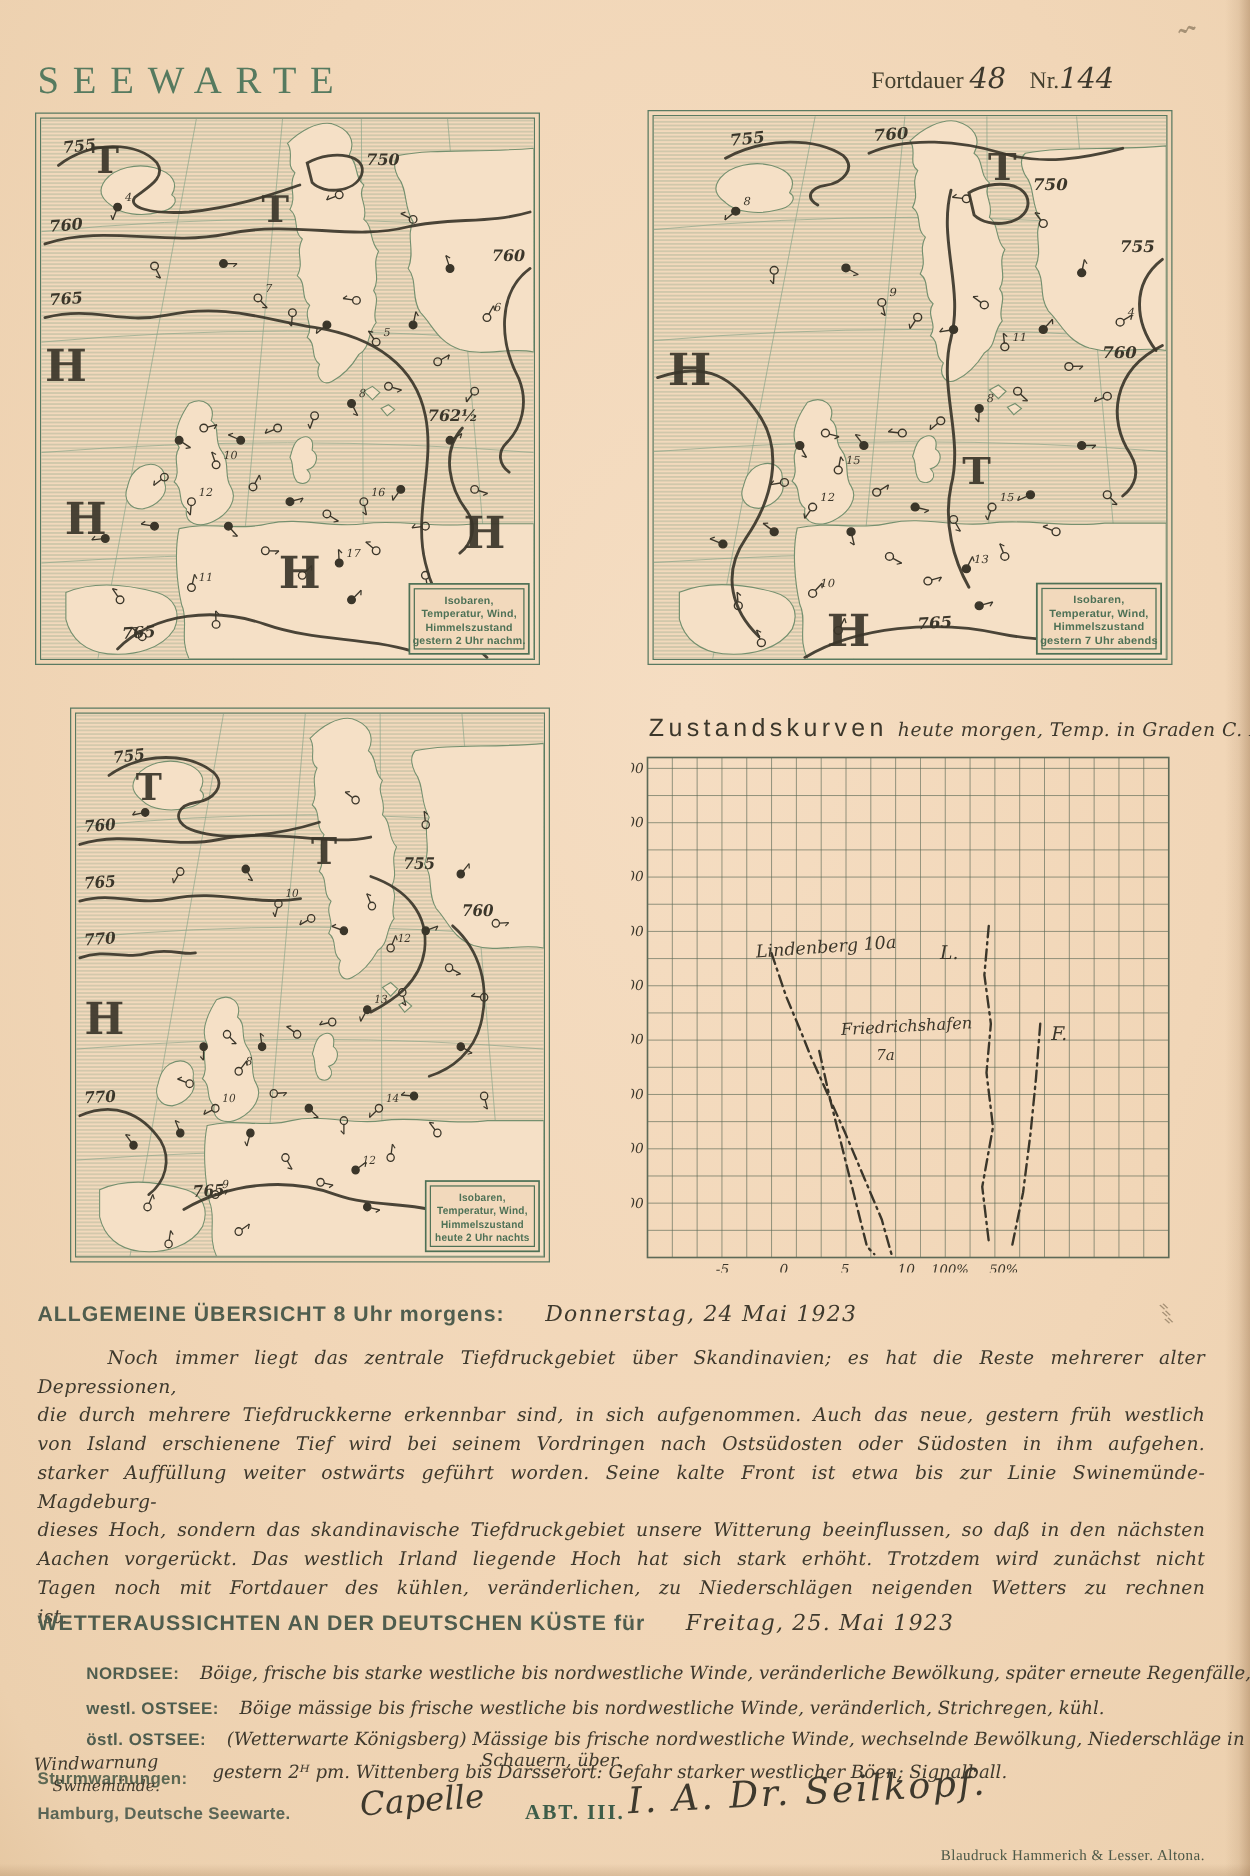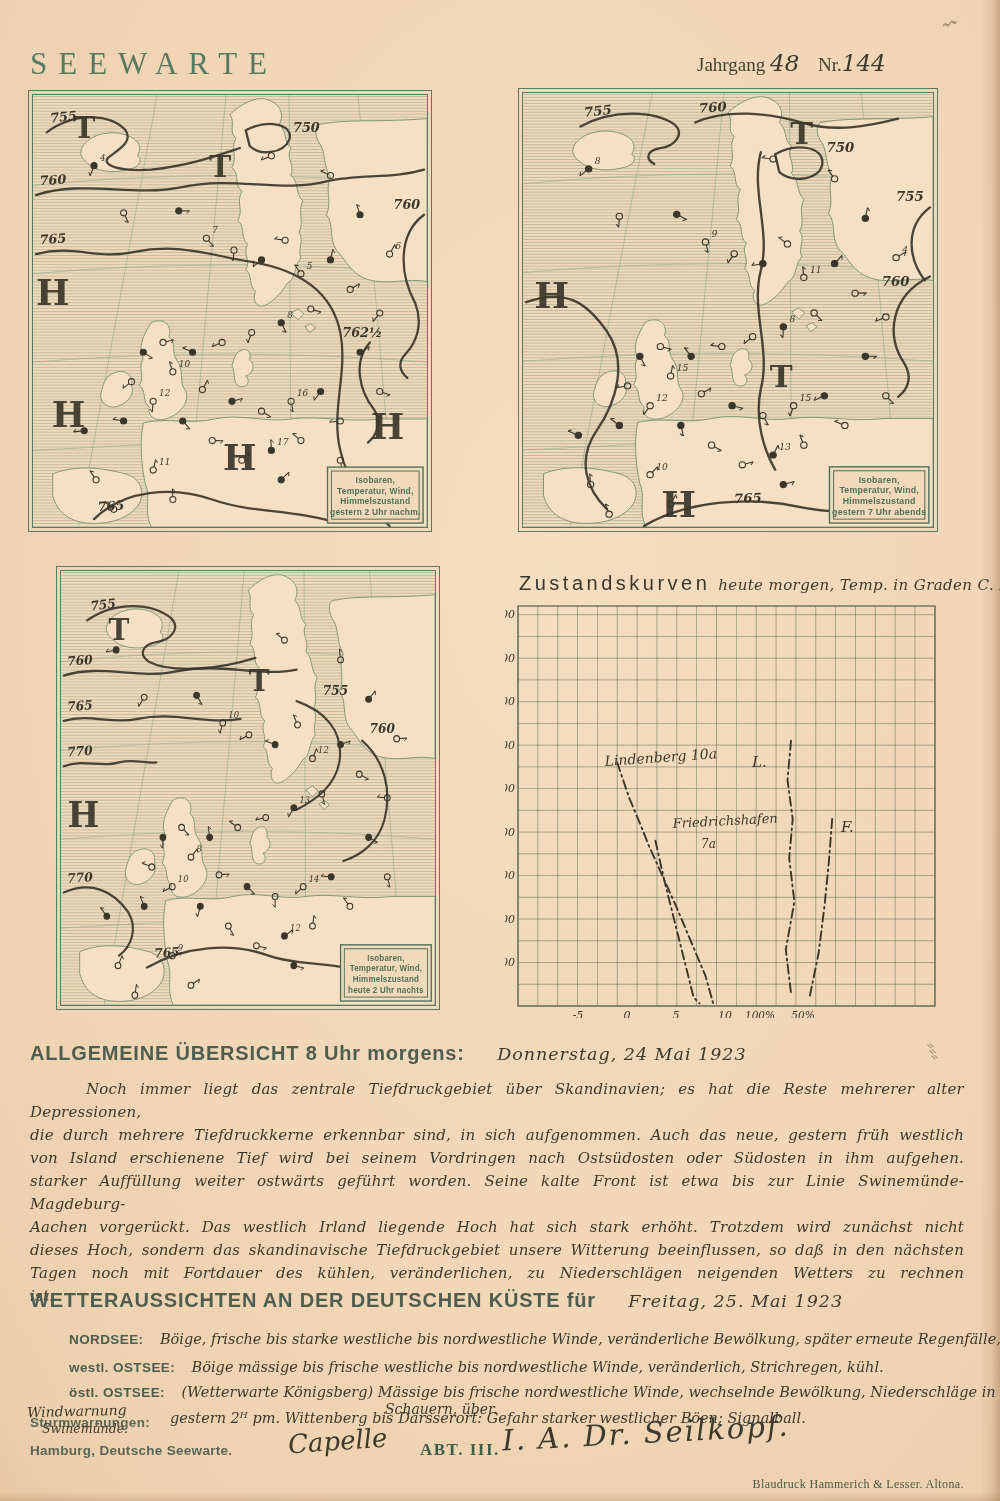--- a/index.html
+++ b/index.html
@@ -26,21 +26,21 @@
   #map1{left:28px;top:90px;width:404px;height:442px;}
   #map2{left:518px;top:88px;width:420px;height:444px;}
   #map3{left:56px;top:566px;width:384px;height:444px;}
 
   .chart{position:absolute;left:505px;top:570px;width:458px;height:462px;}
   .chart-title{position:absolute;left:14px;top:2px;white-space:nowrap;color:#3c372b;}
   .ct-main{font-size:20px;letter-spacing:3.5px;font-family:"Liberation Sans",sans-serif;}
   .ct-sub{font-size:15px;margin-left:8px;letter-spacing:.4px;font-family:"DejaVu Serif",serif;}
   .chart svg{position:absolute;left:0;top:0;width:458px;height:448px;}
 
-  .sec-heading{font-family:"Liberation Sans",sans-serif;font-weight:600;font-size:20px;
+  .sec-heading{font-family:"Liberation Sans",sans-serif;font-weight:600;font-size:17px;
     letter-spacing:.8px;color:#4f5d4e;white-space:nowrap;}
   .hand-date{font-size:17.5px;margin-left:28px;letter-spacing:1px;}
 
   .overview{position:absolute;left:30px;top:1042px;width:934px;}
   .ov-lines{margin-top:13px;}
   .ov-line{font-family:"DejaVu Serif",serif;font-style:italic;color:#3e392d;font-size:15px;
     line-height:23px;text-align:justify;text-align-last:justify;word-spacing:2px;letter-spacing:.2px;}
   .ov-line.first{text-indent:56px;}
   .ov-line.last{text-align-last:left;}
 
@@ -68,21 +68,21 @@
 <body>
 
 <div class="page">
   <div class="edge-right"></div>
   <div class="edge-bottom"></div>
   <div class="smudge" style="left:925px;top:1040px;font-size:18px;transform:rotate(70deg);">⸗⸗⸗</div>
   <div class="smudge" style="left:942px;top:12px;font-size:14px;transform:rotate(-20deg);">〰</div>
 
   <div class="masthead">SEEWARTE</div>
   <div class="issue">
-    <span>Jahrgang</span>
+    <span>Fortdauer</span>
     <span class="hand-num">48</span>
     <span style="margin-left:14px;">Nr.</span><span class="hand-num">144</span>
   </div>
 
   <div class="map" id="map1">
       <div class="map-inner">
         <svg viewBox="0 0 400 440" preserveAspectRatio="none">
           <defs>
             <pattern id="hatch0" width="5" height="3" patternUnits="userSpaceOnUse">
               <path d="M0,1.5 H5" stroke="#98aa8e" stroke-width="0.65"></path>
@@ -1032,22 +1032,22 @@
   </div>
 
   <div class="overview">
     <span class="sec-heading">ALLGEMEINE ÜBERSICHT 8 Uhr morgens:</span>
     <span class="hand hand-date">Donnerstag, 24 Mai 1923</span>
     <div class="ov-lines" id="overview-lines">
         <div class="ov-line first">Noch immer liegt das zentrale Tiefdruckgebiet über Skandinavien; es hat die Reste mehrerer alter Depressionen,</div>
         <div class="ov-line">die durch mehrere Tiefdruckkerne erkennbar sind, in sich aufgenommen. Auch das neue, gestern früh westlich</div>
         <div class="ov-line">von Island erschienene Tief wird bei seinem Vordringen nach Ostsüdosten oder Südosten in ihm aufgehen.</div>
         <div class="ov-line">starker Auffüllung weiter ostwärts geführt worden. Seine kalte Front ist etwa bis zur Linie Swinemünde-Magdeburg-</div>
+        <div class="ov-line">dieses Hoch, sondern das skandinavische Tiefdruckgebiet unsere Witterung beeinflussen, so daß in den nächsten</div>
         <div class="ov-line">Aachen vorgerückt. Das westlich Irland liegende Hoch hat sich stark erhöht. Trotzdem wird zunächst nicht</div>
-        <div class="ov-line">dieses Hoch, sondern das skandinavische Tiefdruckgebiet unsere Witterung beeinflussen, so daß in den nächsten</div>
         <div class="ov-line">Tagen noch mit Fortdauer des kühlen, veränderlichen, zu Niederschlägen neigenden Wetters zu rechnen</div>
         <div class="ov-line last">ist.</div>
       </div>
   </div>
 
   <div class="forecast-heading">
     <span class="sec-heading">WETTERAUSSICHTEN AN DER DEUTSCHEN KÜSTE für</span>
     <span class="hand hand-date">Freitag, 25. Mai 1923</span>
   </div>
   <div class="fc-row" style="top:1330px;">

